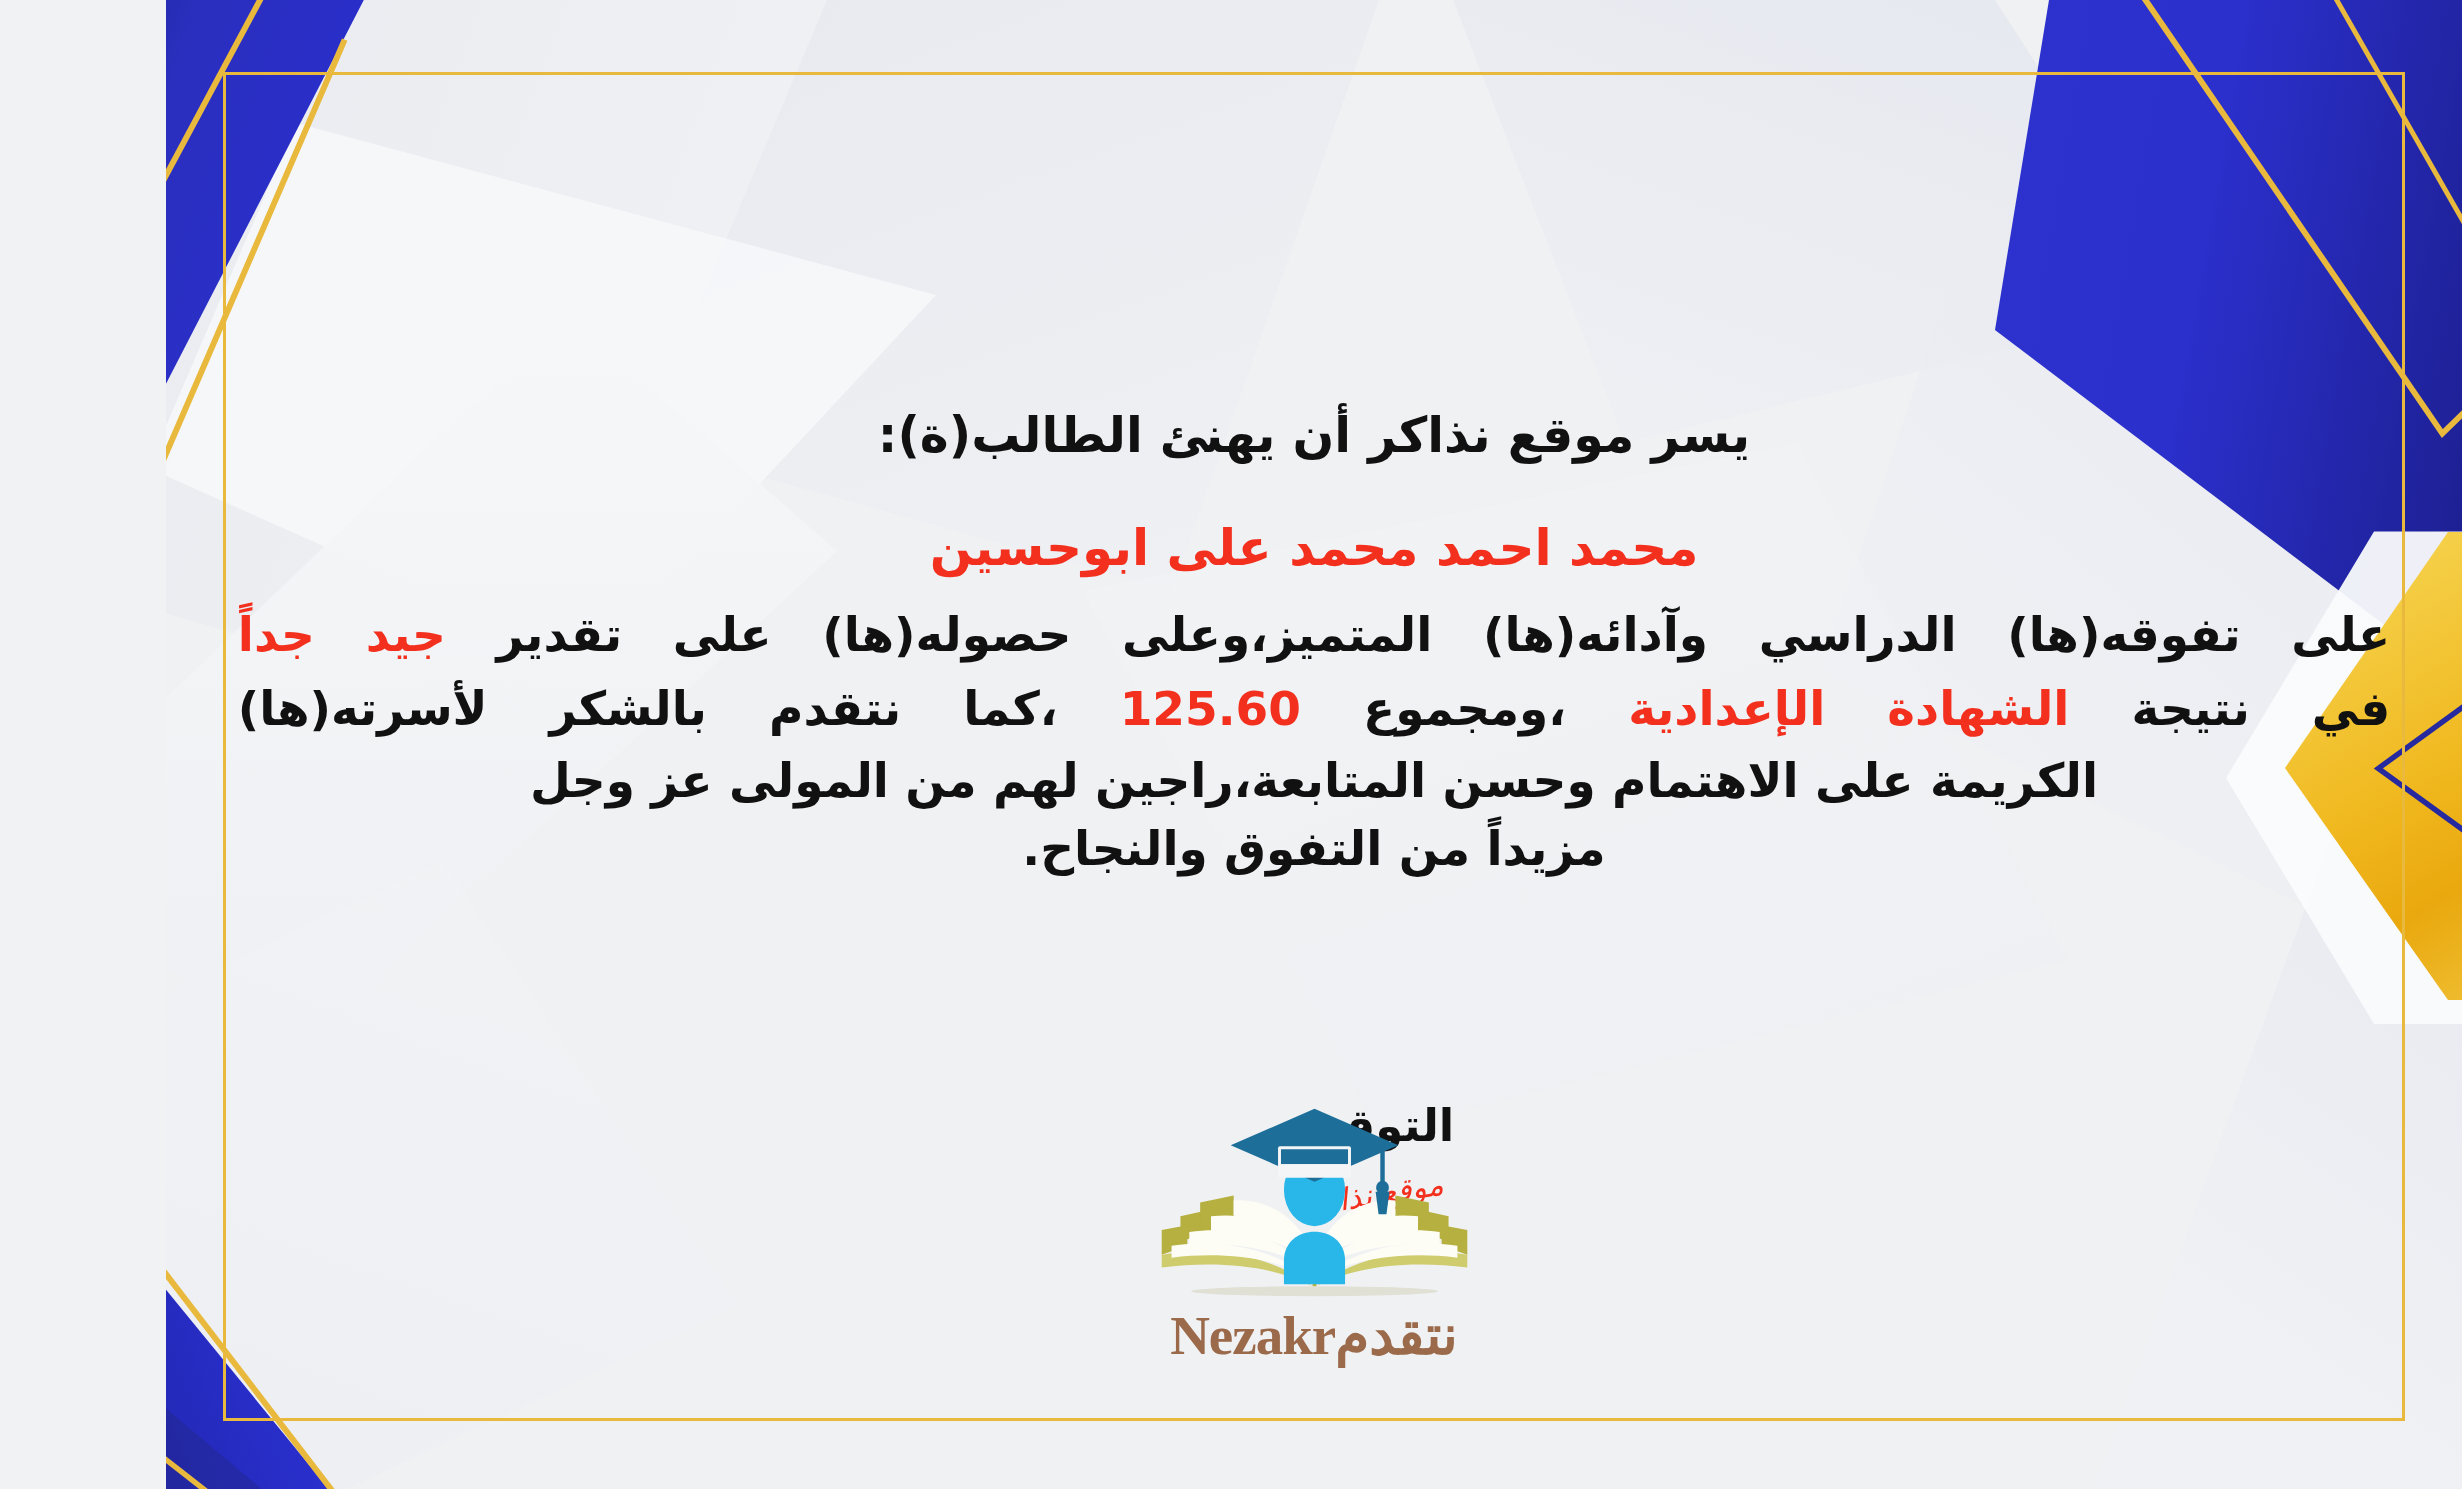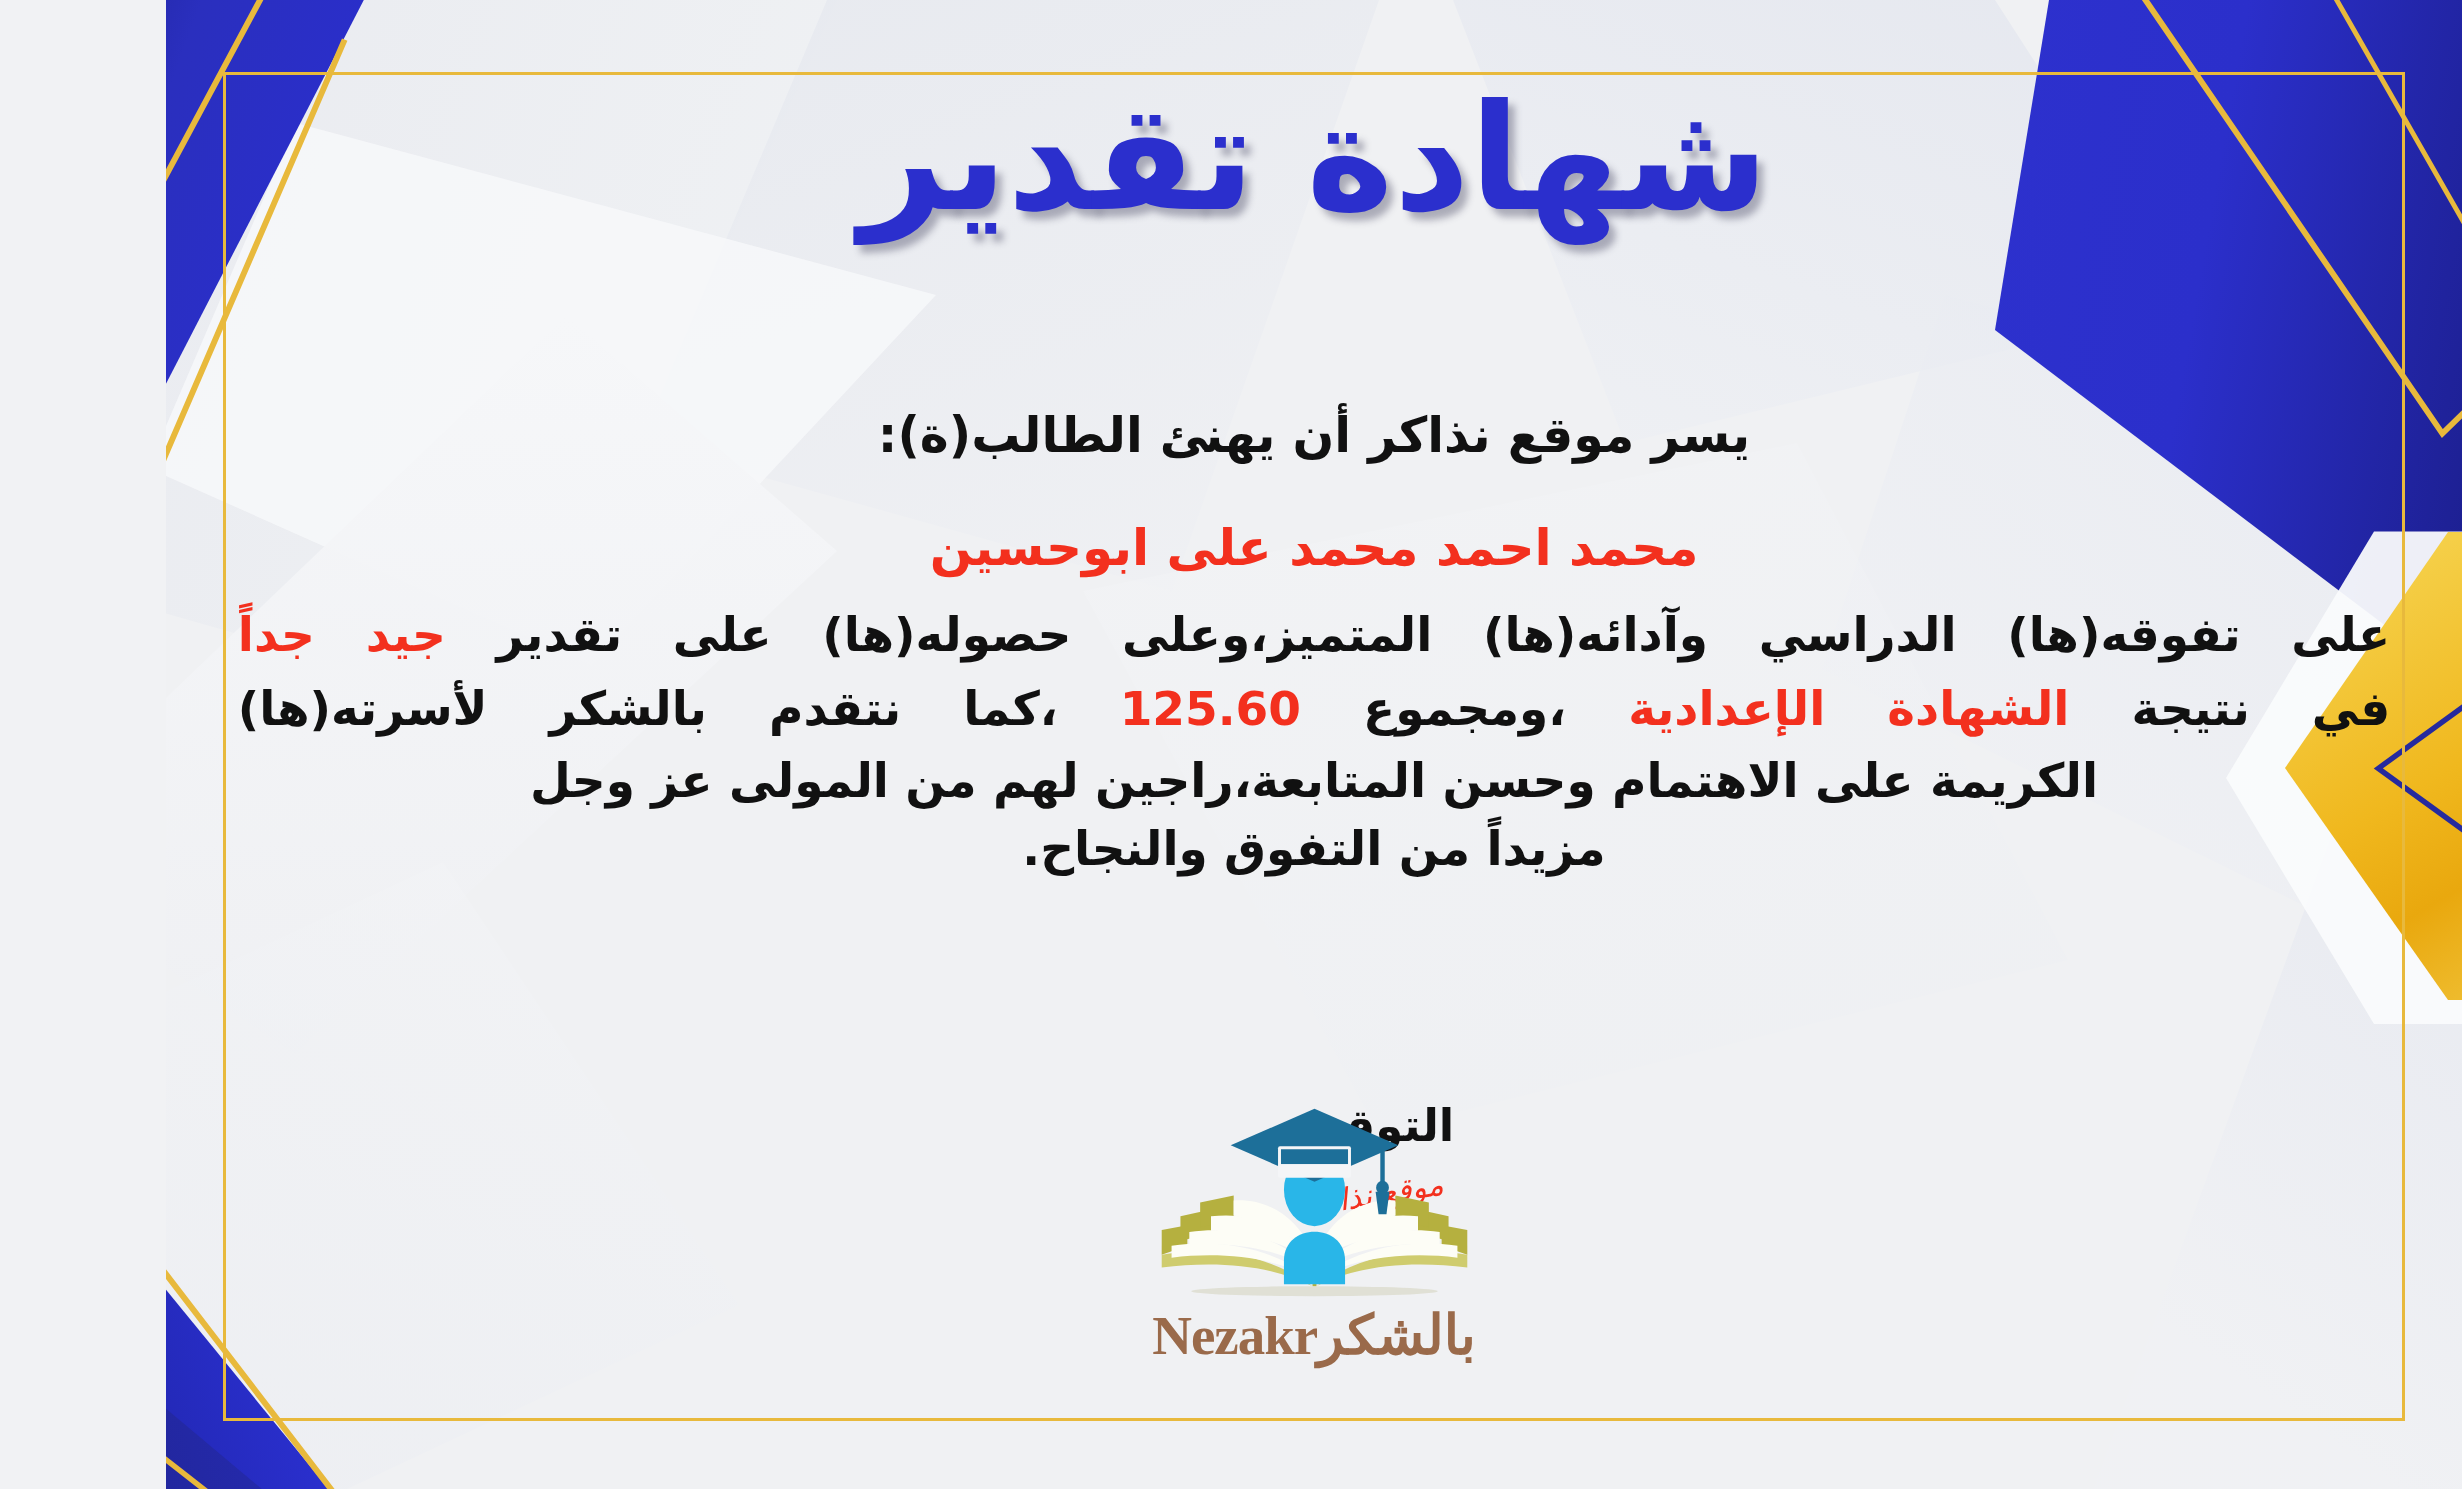--- a/index.html
+++ b/index.html
@@ -250,21 +250,20 @@
     <polyline points="5340,1190 4830,1560 5340,1930" fill="none" stroke="#262a9e" stroke-width="11"></polyline>
 
     <polyline points="-40,2960 255,2480 700,3060" fill="none" stroke="#e8b93c" stroke-width="12"></polyline>
     <polyline points="-60,3040 230,2880 460,3060" fill="none" stroke="#e8b93c" stroke-width="11"></polyline>
   </svg>
 
   <div class="gold-frame"></div>
 
   <div class="content">
 
-    <div class="title">شهادة تقدير</div>
 
     <div class="body-block">
 
       <p class="line line-congrats center">يسر موقع نذاكر أن يهنئ الطالب(ة):</p>
 
       <p class="student-name">محمد احمد محمد على ابوحسين</p>
 
       <p class="line line-justify">
         <span>على تفوقه(ها) الدراسي وآدائه(ها) المتميز،وعلى حصوله(ها) على تقدير</span>
         <span class="red spaced">جيد جداً</span>
@@ -325,20 +324,20 @@
           <g>
             <path d="M350 22 L520 96 L350 170 L180 96 Z" fill="#1d6f99"></path>
             <rect x="276" y="98" width="148" height="64" rx="4" fill="#f4f5f7"></rect>
             <rect x="282" y="104" width="136" height="30" fill="#1d6f99"></rect>
             <path d="M488 108 L488 172" stroke="#1d6f99" stroke-width="9" fill="none"></path>
             <ellipse cx="488" cy="182" rx="13" ry="14" fill="#1d6f99"></ellipse>
             <path d="M474 190 L502 190 L496 236 L480 236 Z" fill="#1d6f99"></path>
           </g>
         </svg>
         <div class="logo-word">
-          <span>بالشكر</span><span class="latin">Nezakr</span>
+          <span>نتقدم</span><span class="latin">Nezakr</span>
         </div>
       </div>
 
     </div>
   </div>
 </div>
 
 
 </body></html>

